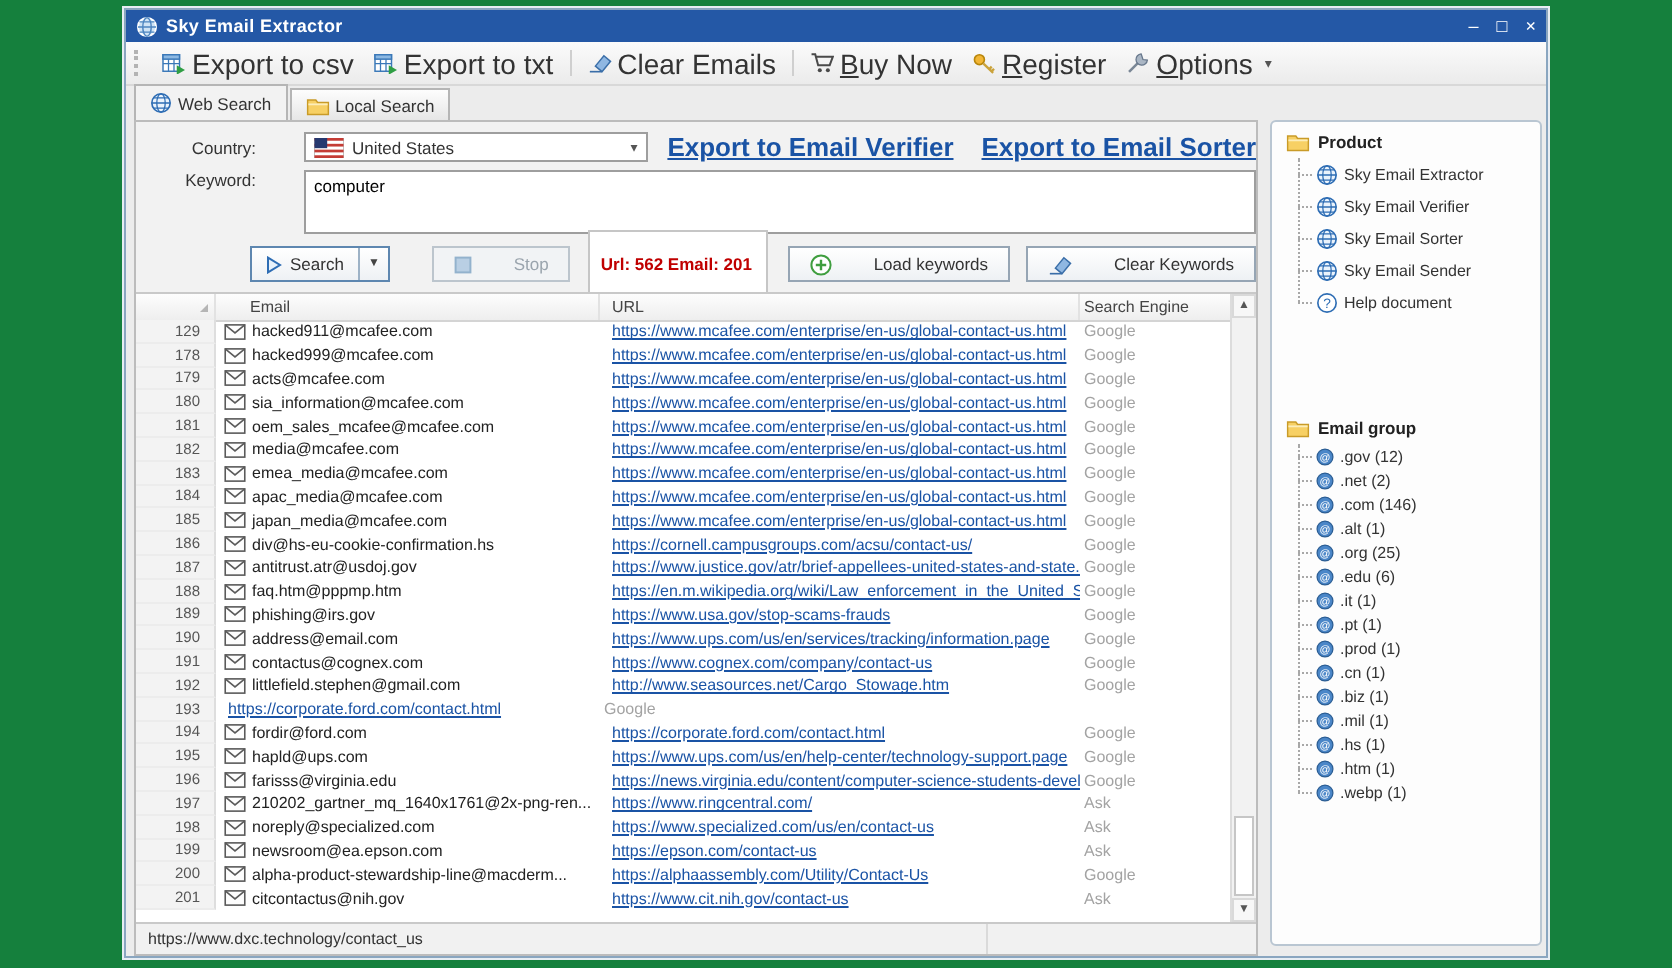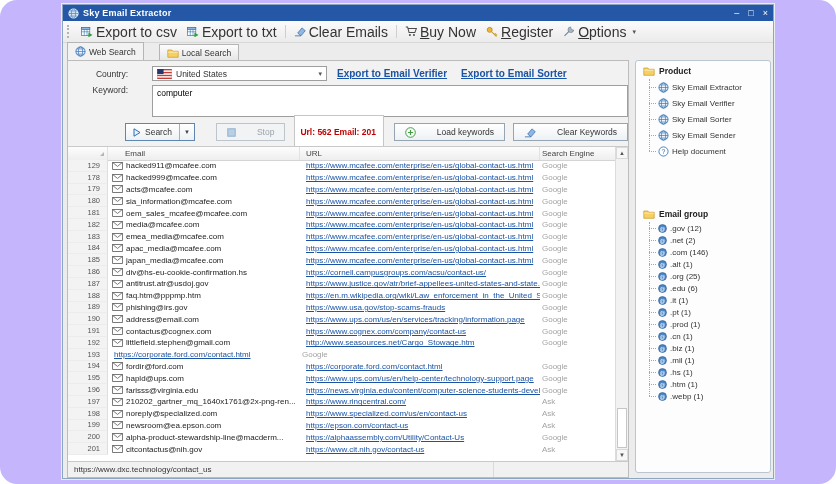--- a/index.html
+++ b/index.html
@@ -1,51 +1,51 @@
 <!DOCTYPE html>
 <html><head>
 <meta charset="utf-8">
 <style>
   html,body{margin:0;padding:0;background:#fff;}
-  .stage{position:relative;width:836px;height:484px;background:#c4b5fd;overflow:hidden;
-         font-family:"Liberation Sans","DejaVu Sans",sans-serif;color:#333;border-radius:17px;}
+  .stage{position:relative;width:836px;height:484px;background:#15803d;overflow:hidden;
+         font-family:"Liberation Sans","DejaVu Sans",sans-serif;color:#333;}
   .window{position:absolute;left:62px;top:4px;width:710px;height:473px;background:#ececec;
           border:1px solid #8aa6c0;box-shadow:0 0 0 1px #e7edf3;display:flex;flex-direction:column;}
   
   .titlebar{height:16px;background:#2458a6;display:flex;align-items:center;padding:0 5px;flex:none;}
   .title-text{color:#fff;font-size:9px;font-weight:700;margin-left:4px;letter-spacing:.2px;}
   .win-controls{margin-left:auto;display:flex;gap:9px;align-items:center;color:#fff;font-size:9px;}
   .win-controls span{cursor:default;line-height:1;}
   
   .toolbar{height:21px;background:linear-gradient(#fbfbfb,#ebebeb);border-bottom:1px solid #d8d8d8;
            display:flex;align-items:center;padding-left:3px;flex:none;}
   .grip{width:3px;height:13px;border-left:2px dotted #b3b3b3;margin:0 4px 0 1px;}
   .tbtn{display:flex;align-items:center;gap:3px;padding:2px 5px;font-size:14px;color:#333;white-space:nowrap;}
   .tbtn u{text-decoration:underline;}
   .tsep{width:1px;height:13px;background:#cfcfcf;margin:0 3px;}
   .toverflow{font-size:7px;color:#555;margin-left:1px;}
   .icn{display:inline-flex;align-items:center;line-height:0;}
   
-  .tabsrow{height:17px;display:flex;align-items:flex-end;padding-left:4px;gap:15px;flex:none;background:#ececec;}
+  .tabsrow{height:17px;display:flex;align-items:flex-end;padding-left:4px;gap:1px;flex:none;background:#ececec;}
   .tab{display:flex;align-items:center;gap:3px;padding:0 7px;font-size:8.5px;height:15px;
        border:1px solid #b5b5b5;border-bottom:none;background:linear-gradient(#fdfdfd,#e6e6e6);color:#333;}
   .tab.active{background:#f2f2f2;height:17px;position:relative;z-index:3;}
   
   .bodyrow{flex:1;display:flex;align-items:stretch;min-height:0;}
   .main-panel{width:562px;margin-left:4px;background:#f2f2f2;border:1px solid #bcbcbc;
               box-sizing:border-box;display:flex;flex-direction:column;position:relative;z-index:2;}
   
   .form-row{display:flex;align-items:center;margin-top:5px;flex:none;}
   .form-row.top{align-items:flex-start;}
   .form-label{width:60px;text-align:right;font-size:8.5px;color:#333;margin-right:24px;flex:none;}
   .combobox{width:175px;height:15px;background:#fff;border:1px solid #9e9e9e;display:flex;
             align-items:center;padding:0 4px;font-size:8.5px;gap:4px;box-sizing:border-box;}
   .combo-arrow{margin-left:auto;color:#555;font-size:7px;}
   .form-links{display:flex;gap:14px;margin-left:10px;align-items:center;height:15px;}
-  .link{color:#1a53a5;text-decoration:underline;font-size:10px;font-weight:600;white-space:nowrap;}
+  .link{color:#1a53a5;text-decoration:underline;font-size:13px;font-weight:600;white-space:nowrap;}
   textarea.keyword{width:490px;height:32px;border:1px solid #9e9e9e;background:#fff;
             font-family:"Liberation Sans","DejaVu Sans",sans-serif;font-size:8.5px;padding:2px 4px;
             resize:none;box-sizing:border-box;outline:none;}
   
   .actions-row{display:flex;align-items:center;margin:6px 0 5px 57px;flex:none;height:18px;}
   .btn{display:flex;align-items:center;gap:21px;border:1px solid #96a5b4;
        background:linear-gradient(#ffffff,#eef1f4);font-size:8.5px;height:18px;padding:0 10px;
        color:#333;box-sizing:border-box;white-space:nowrap;}
   .search-split{display:flex;border:1px solid #5e87b0;height:18px;box-sizing:border-box;background:linear-gradient(#ffffff,#eef1f4);}
   .search-main{display:flex;align-items:center;gap:4px;padding:0 7px;font-size:8.5px;}

